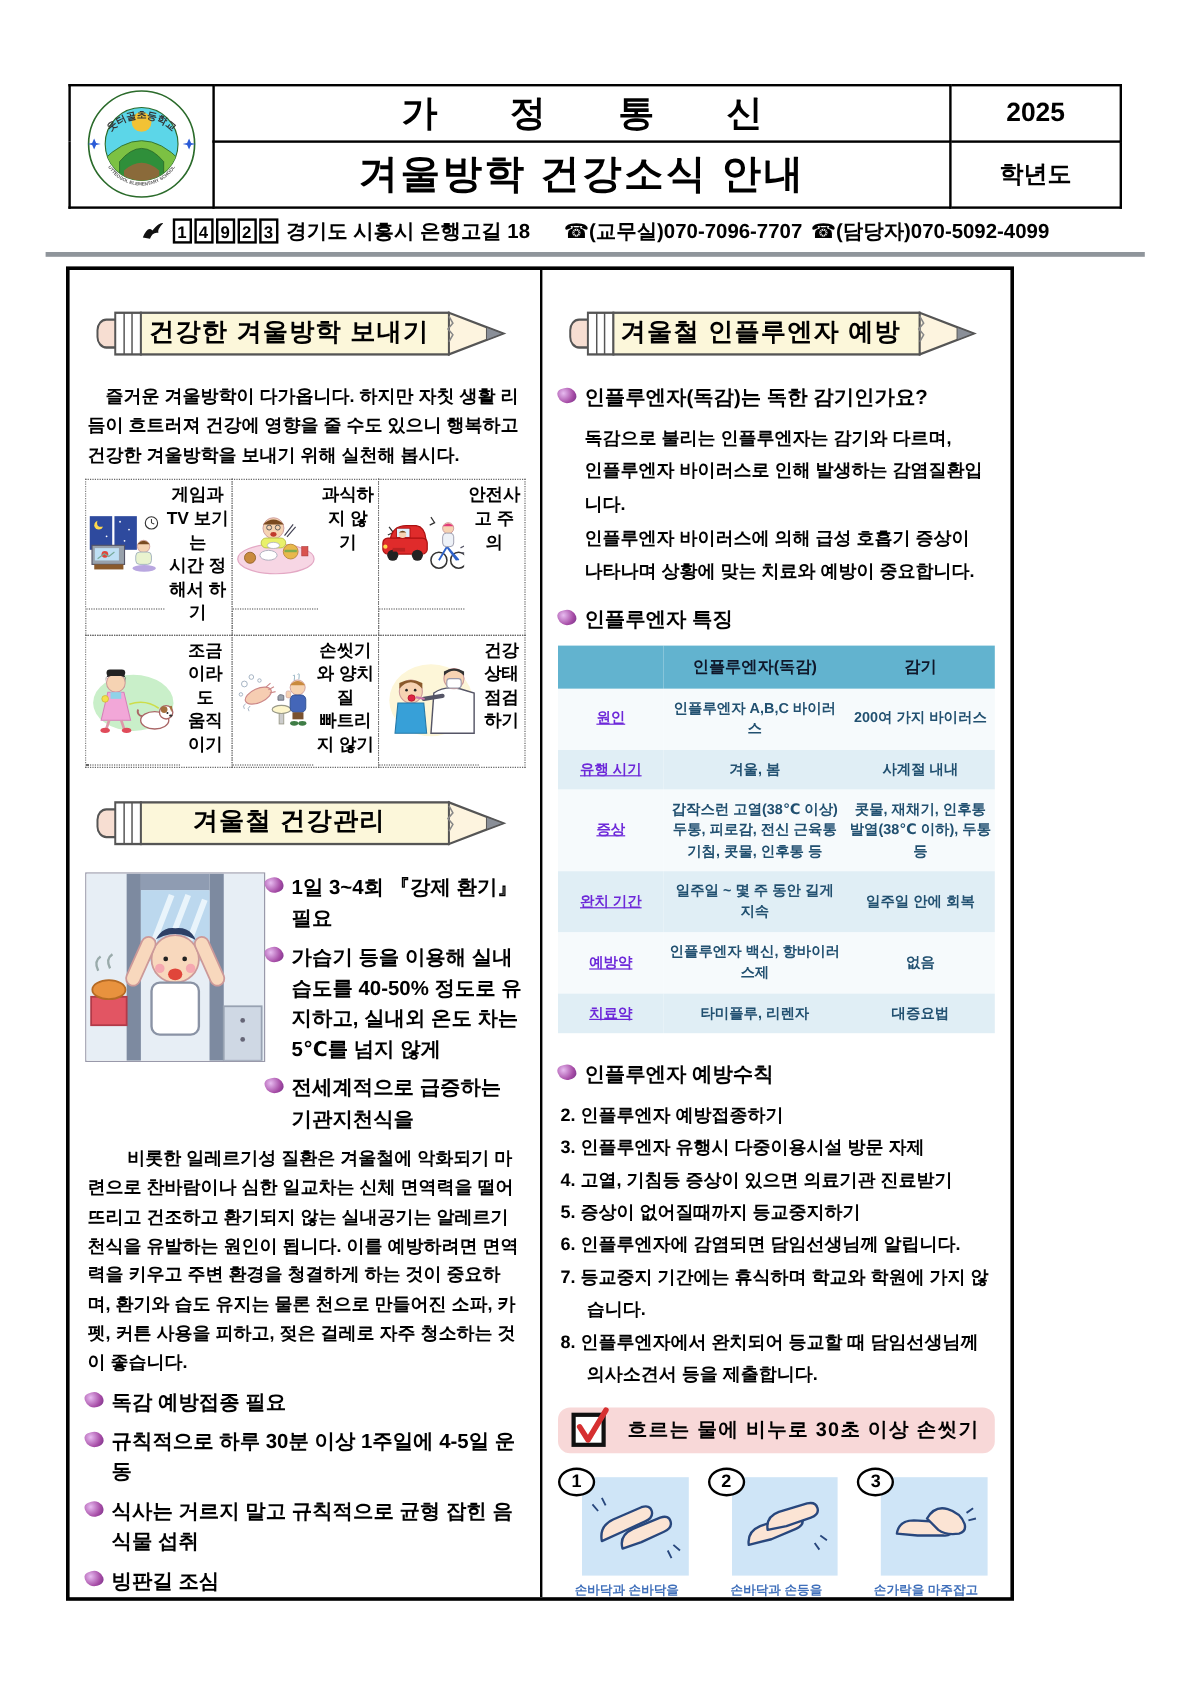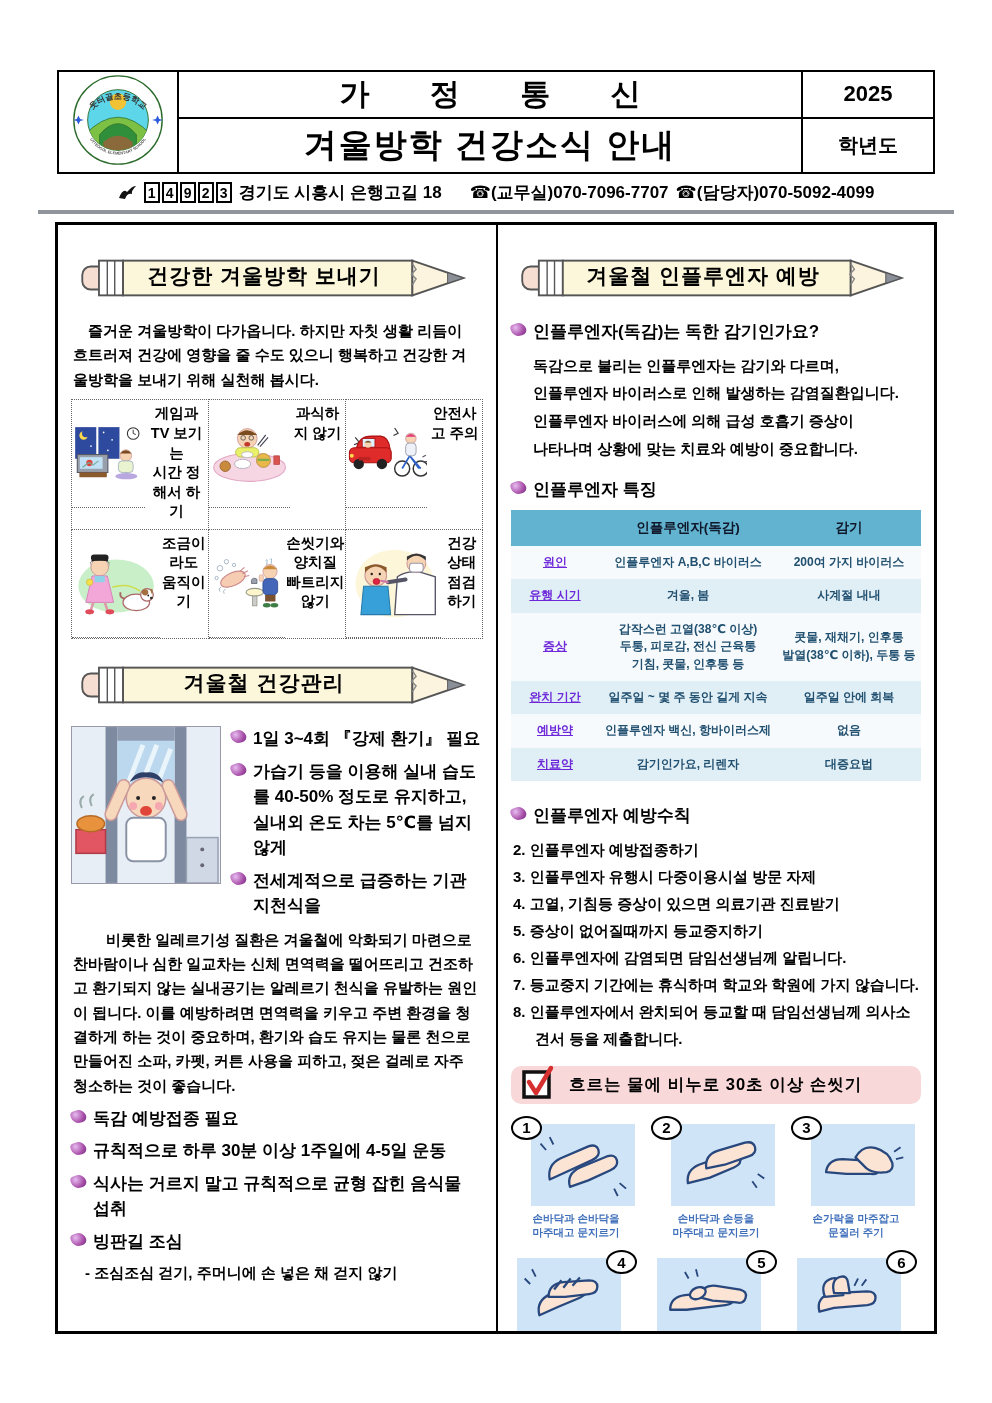--- a/index.html
+++ b/index.html
@@ -8,54 +8,54 @@
   .page { width:992px; height:1403px; position:relative; background:#fff; overflow:hidden; }
 
   
   .hdr-table { width:878px; margin:70px 0 0 57px; border-collapse:collapse; table-layout:fixed; }
   .hdr-table td { border:2px solid #000; }
   .logo-cell { width:120px; height:102px; text-align:center; vertical-align:middle; }
   .logo-svg { width:92px; height:92px; }
   .title-cell { text-align:center; vertical-align:middle; height:46px; }
   .page-title { font-size:30px; font-weight:bold; letter-spacing:26px; text-indent:26px; }
   .page-subtitle { font-size:33px; font-weight:bold; letter-spacing:2px; }
-  .year-cell { width:132px; text-align:center; vertical-align:middle; font-weight:bold; }
+  .year-cell { width:142px; text-align:center; vertical-align:middle; font-weight:bold; }
   .year-top { font-size:22px; }
   .year-bottom { font-size:20px; }
 
   
   .addr { margin-top:7px; text-align:center; font-size:17px; font-weight:bold; display:flex; justify-content:center; align-items:center; gap:7px; }
   .postal-icon { width:19px; height:15px; }
   .digits { display:inline-flex; gap:2px; }
   .digit { display:inline-block; width:16px; height:21px; line-height:19px; border:2px solid #000; font-size:14px; font-weight:bold; text-align:center; }
   .addr-sp { width:14px; }
   .rule { height:4px; background:#8f959b; margin:6px 38px 0; }
 
   
-  .main-box { width:882px; height:1112px; margin:8px 0 0 55px; border:3px solid #000; display:grid; grid-template-columns:1fr 1fr; overflow:hidden; }
+  .main-box { width:790px; height:1112px; margin:8px 0 0 55px; border:3px solid #000; display:grid; grid-template-columns:1fr 1fr; overflow:hidden; }
   .col { padding:12px 13px; overflow:hidden; }
   .col-right { border-left:2px solid #000; }
 
   
   .pencil { position:relative; height:54px; margin:14px 2px 14px; }
   .pencil-svg { position:absolute; inset:0; width:100%; height:100%; }
   .pencil-label { position:absolute; left:58px; right:84px; top:0; bottom:4px; display:flex; align-items:center; justify-content:center; font-size:21px; font-weight:bold; letter-spacing:1px; white-space:nowrap; }
 
   .body-text { font-size:15px; font-weight:bold; line-height:1.62; }
   .intro { text-indent:1em; margin:2px 2px 8px; }
 
   
   .panel-grid { display:grid; grid-template-columns:1fr 1fr 1fr; margin-top:4px; }
   .panel { border:1px dotted #666; margin:-0.5px; display:flex; flex-direction:row; }
   .panel-img { height:108px; border-bottom:1px dotted #666; background:#fff; display:flex; align-items:center; justify-content:center; overflow:hidden; }
   .panel-img svg { width:100%; height:100%; }
   .panel-cap { font-size:14.5px; font-weight:bold; text-align:center; padding:4px 1px 7px; white-space:pre-line; line-height:1.35; min-height:30px; }
 
   
-  .mgmt-row { display:flex; gap:10px; margin-top:2px; }
+  .mgmt-row { display:flex; gap:0; margin-top:2px; }
   .mgmt-img { width:150px; height:158px; flex:none; border:1px solid #99a; }
   .mgmt-img svg { width:100%; height:100%; }
   .mgmt-bullets { flex:1; }
   .bullet { display:flex; align-items:flex-start; margin-bottom:7px; font-size:17px; font-weight:bold; line-height:1.5; }
   .candy { width:15px; height:13px; flex:none; margin:4px 7px 0 0; background:radial-gradient(circle at 35% 30%, #e7bbf0, #a64ca6 62%, #713084); border-radius:4px 8px 5px 8px; transform:rotate(-18deg); }
   .para { margin:2px 2px 8px; text-indent:2.2em; }
   .sub-bullet { font-size:15px; font-weight:bold; line-height:1.6; padding-left:14px; }
 
   
   .qa-lines { padding-left:22px; font-size:15px; font-weight:bold; line-height:1.85; }
@@ -474,21 +474,21 @@
           <td>일주일 ~ 몇 주 동안 길게 지속</td>
           <td>일주일 안에 회복</td>
         </tr>
         <tr class="plain">
           <td class="lbl">예방약</td>
           <td>인플루엔자 백신, 항바이러스제</td>
           <td>없음</td>
         </tr>
         <tr class="alt">
           <td class="lbl">치료약</td>
-          <td>감기인가요, 리렌자</td>
+          <td>타미플루, 리렌자</td>
           <td>대증요법</td>
         </tr>
       </tbody>
         </table>
 
       <div class="bullet sec-title" style="margin-top:22px;">
         <span class="candy"></span>
         <span>인플루엔자 예방수칙</span>
       </div>
       <div class="rules">

